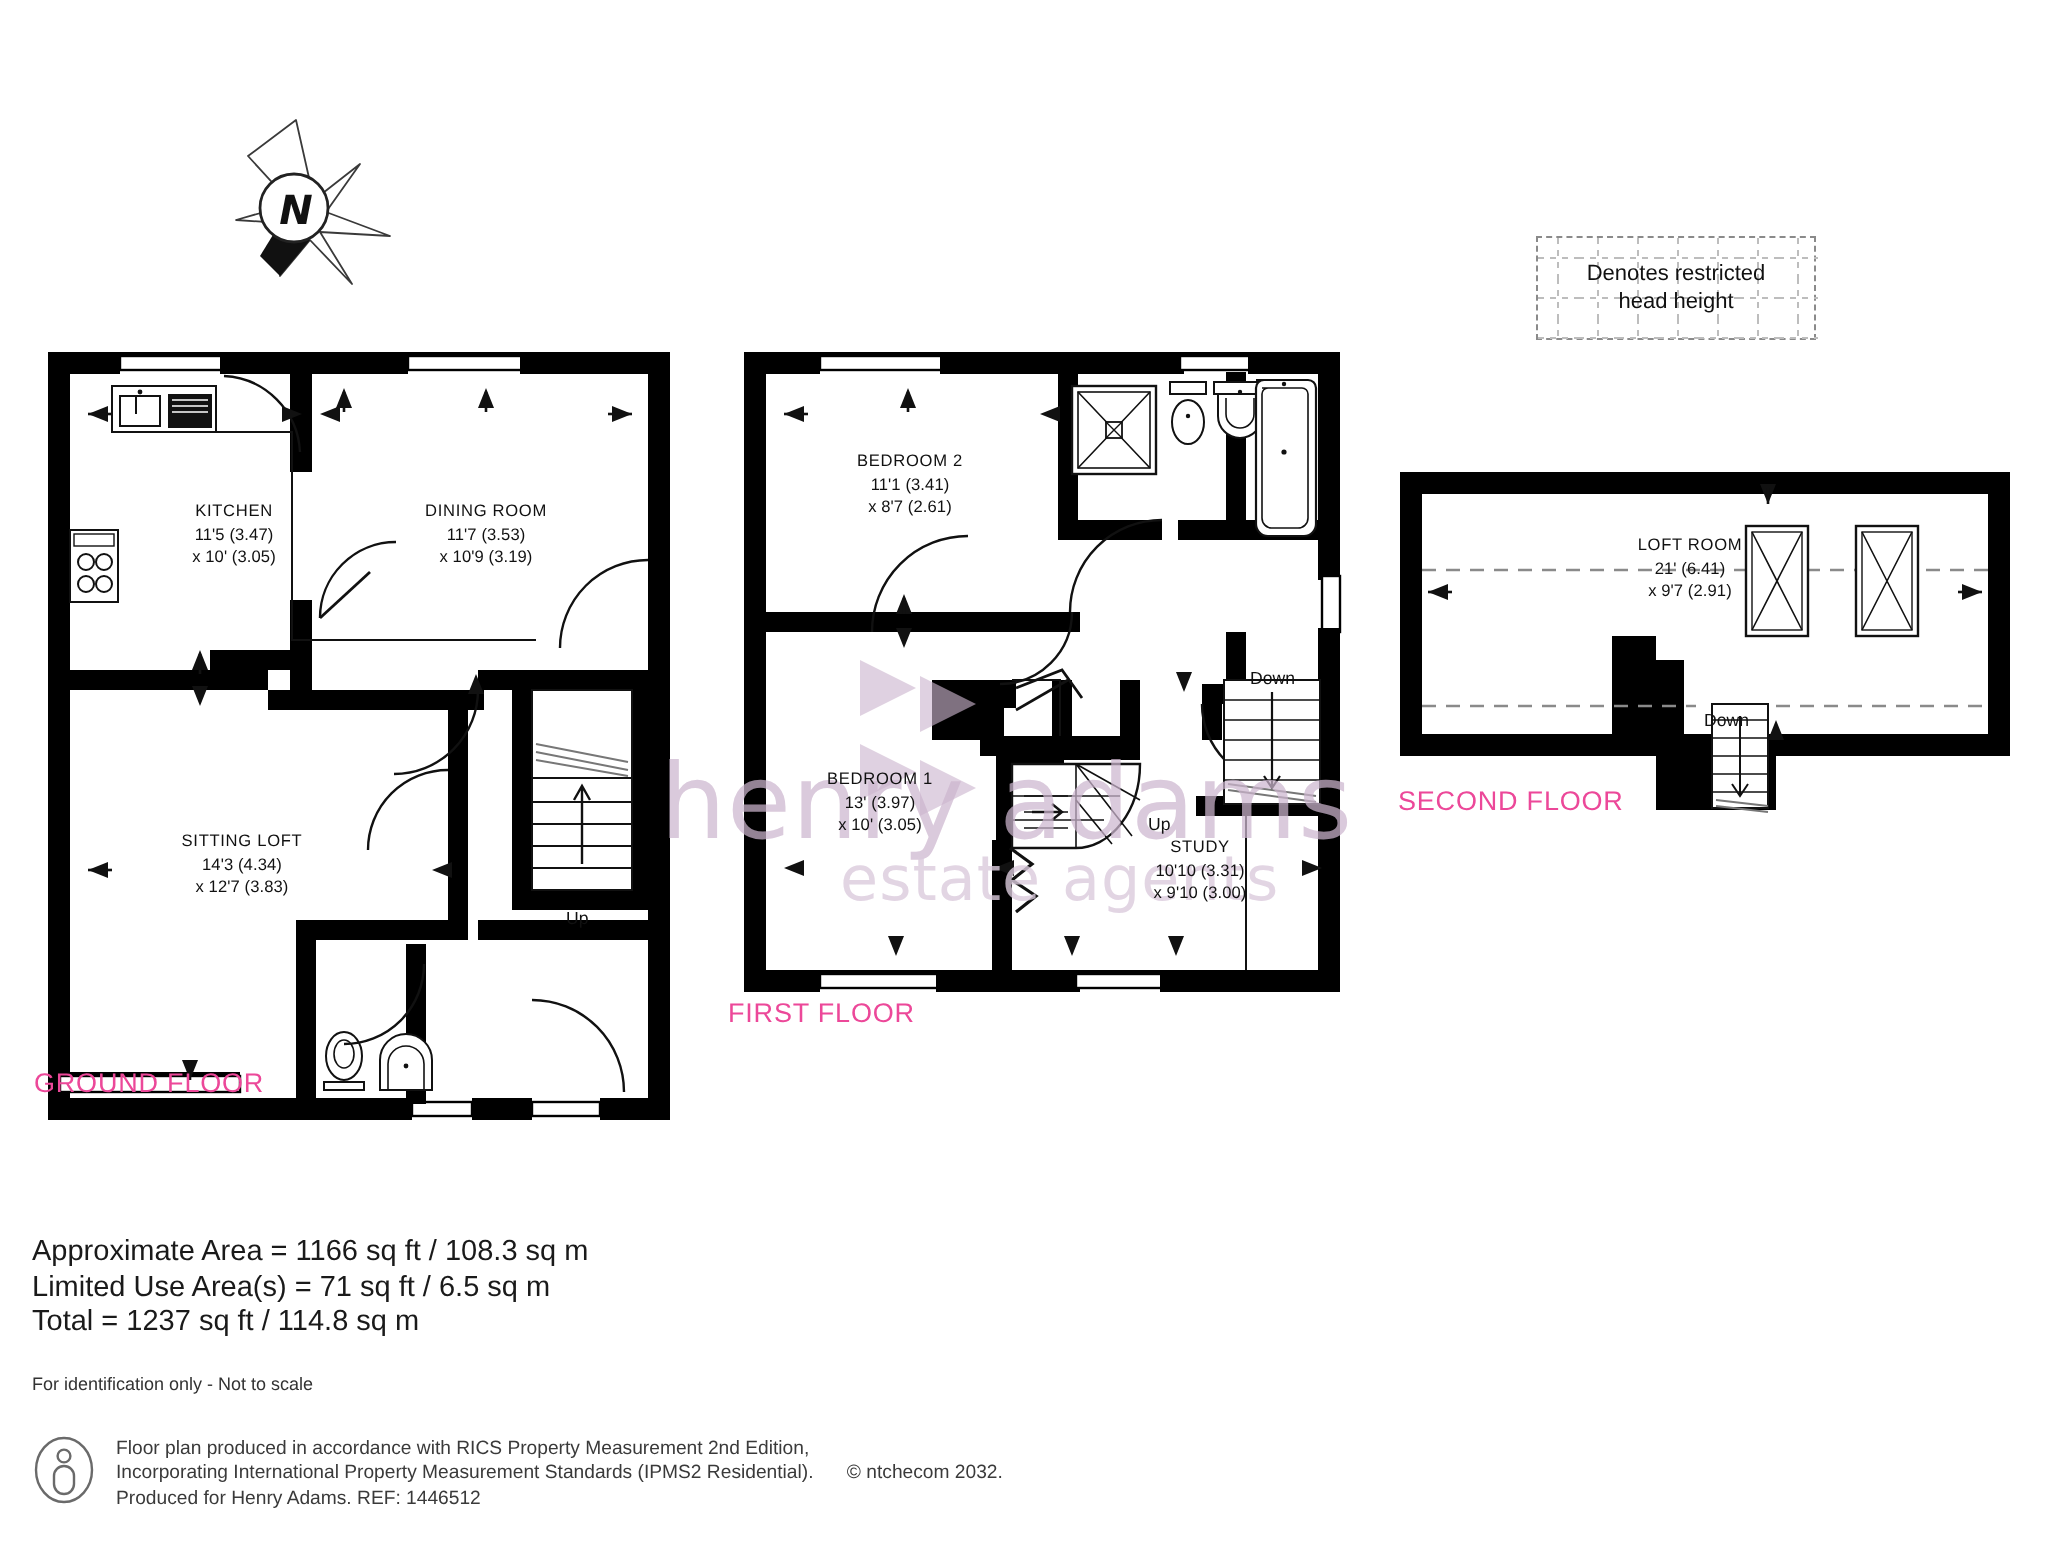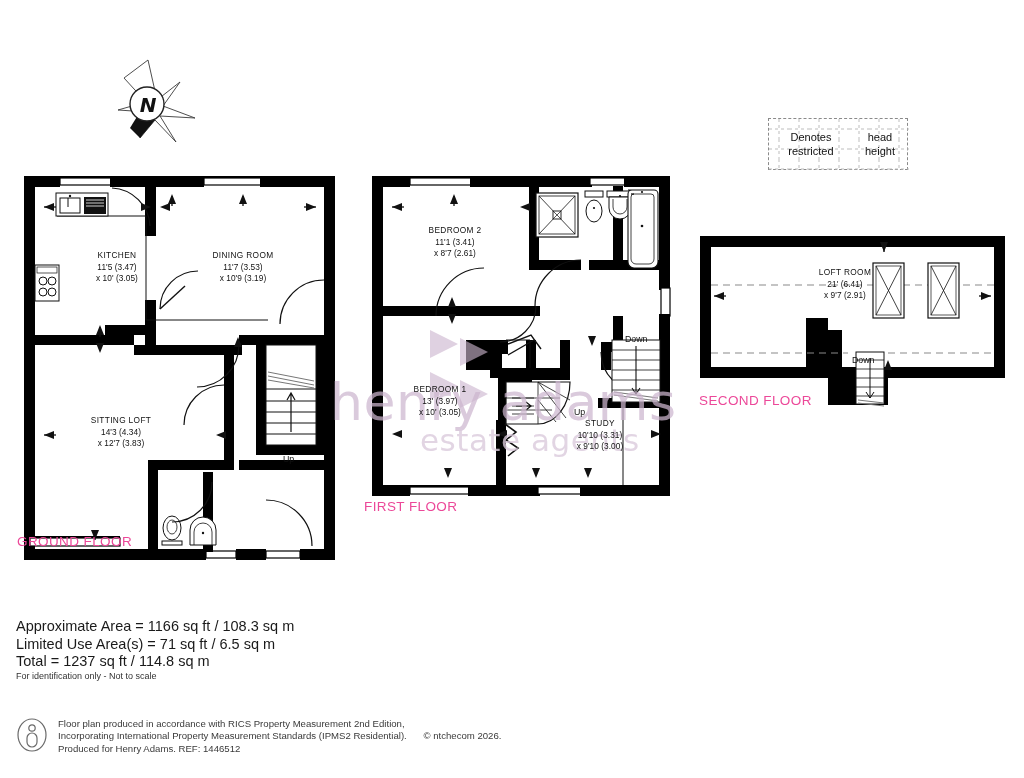--- a/index.html
+++ b/index.html
@@ -40,21 +40,21 @@
   }
   .area-line {
     font-size: 14.5px;
     color: #1a1a1a;
     line-height: 17.5px;
     font-family: "Liberation Sans", sans-serif;
   }
   #ident-note {
     font-size: 9px;
     color: #333;
-    margin-top: 0;
+    margin-top: 16px;
     font-family: "Liberation Sans", sans-serif;
   }
 
   
   #footer-block {
     position: absolute;
     left: 16px;
     top: 716px;
     width: 660px;
     display: flex;
@@ -120,21 +120,21 @@
     box-sizing: border-box;
   }
   #legend-hatch {
     position: absolute;
     left: 0; top: 0; right: 0; bottom: 0;
   }
   #legend-text {
     position: absolute;
     left: 0; top: 0; right: 0; bottom: 0;
     display: flex;
-    flex-direction: row;
+    flex-direction: column;
     align-items: center;
     justify-content: center;
     font-size: 11px;
     line-height: 14px;
     color: #111;
     text-align: center;
     font-family: "Liberation Sans", sans-serif;
   }
 
   
@@ -582,17 +582,17 @@
     <svg width="32" height="34" viewBox="0 0 32 34">
       <ellipse cx="16" cy="17" rx="14" ry="16" fill="none" stroke="#6a6a6a" stroke-width="1.2"></ellipse>
       <circle cx="16" cy="10" r="3.2" fill="none" stroke="#6a6a6a" stroke-width="1.2"></circle>
       <path d="M16 15 a5 5 0 0 1 5 5 v4 a5 5 0 0 1 -5 5 a5 5 0 0 1 -5 -5 v-4 a5 5 0 0 1 5 -5 Z" fill="none" stroke="#6a6a6a" stroke-width="1.2"></path>
     </svg>
   </div>
   <div id="footer-text">
     <div class="row">Floor plan produced in accordance with RICS Property Measurement 2nd Edition,</div>
     <div class="row">
       <span>Incorporating International Property Measurement Standards (IPMS2 Residential).</span>
-      <span class="copy-tag">© ntchecom 2026.</span>
+      <span class="copy-tag">© ntchecom 2032.</span>
     </div>
     <div class="row">Produced for Henry Adams.   REF: 1446512</div>
   </div>
 </div>
 
 </body></html>

